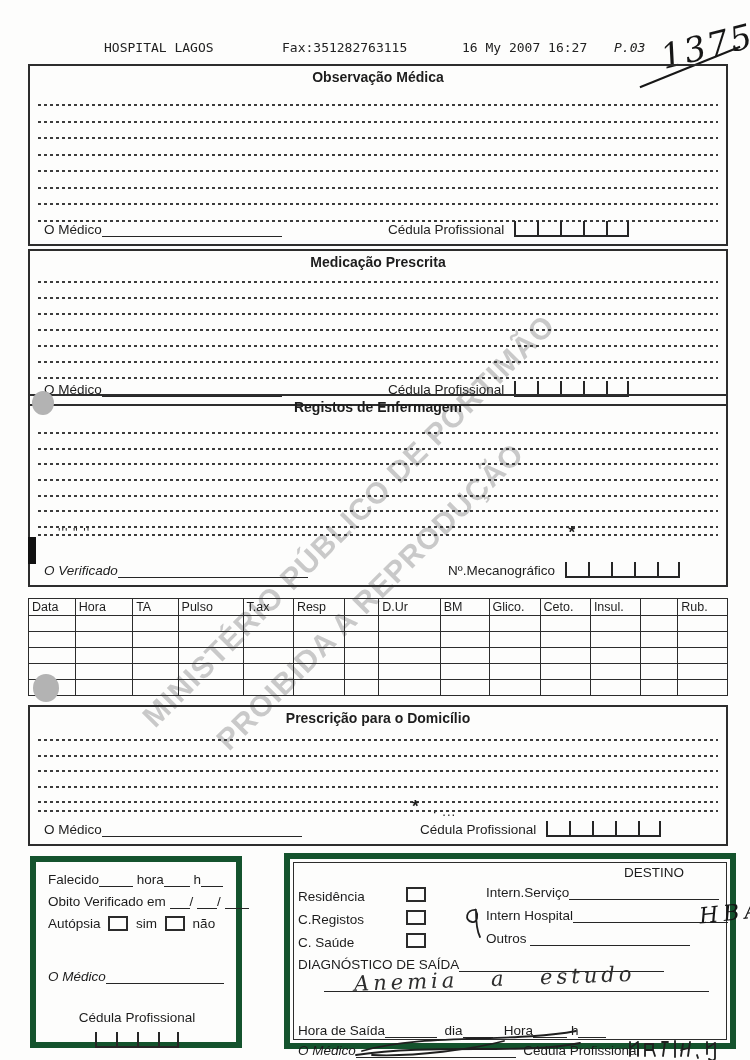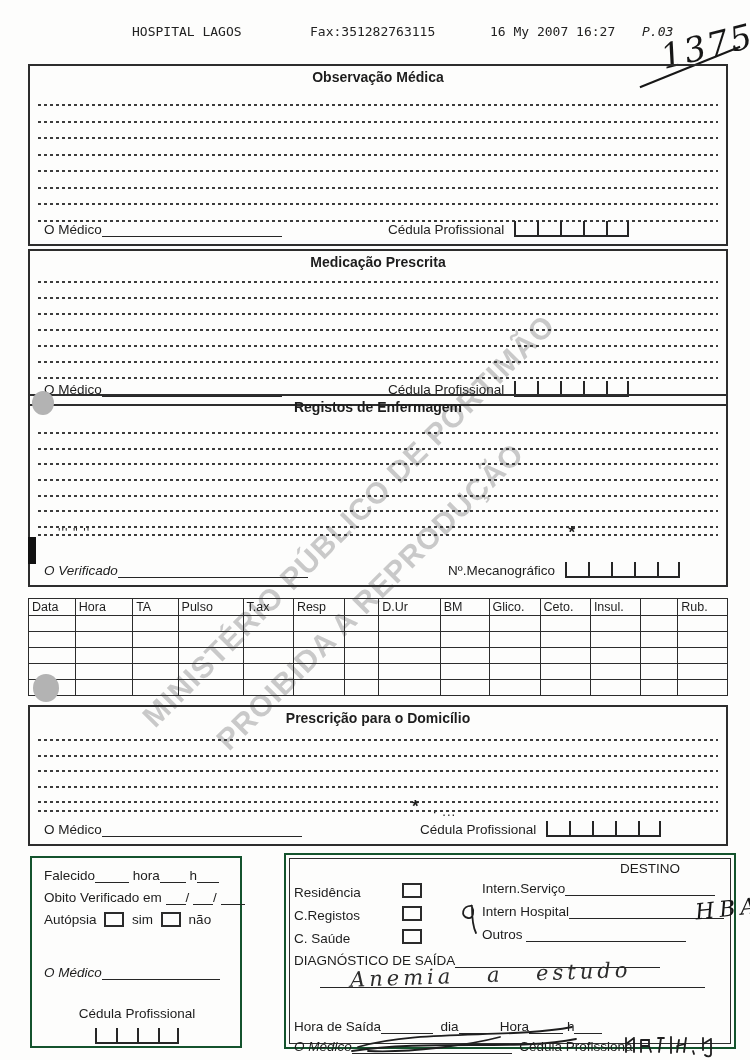--- a/index.html
+++ b/index.html
@@ -6,21 +6,21 @@
   #page{
     position:relative; width:750px; height:1060px; background:#fdfdfc;
     font-family:"Liberation Sans", sans-serif; color:#1d1d1d; overflow:hidden;
   }
   
   #faxline{
     position:absolute; top:24px; left:0; width:100%;
     font-family:"DejaVu Sans Mono", monospace; font-size:13px; color:#222;
     white-space:nowrap;
   }
-  #faxline .fh{position:absolute; top:0;margin-left:28px;}
+  #faxline .fh{position:absolute; top:16px;}
   .hw{ font-family:"DejaVu Serif", serif; font-style:italic; color:#161616;}
   #hw-pageno{
     position:absolute; top:26px; left:660px; font-size:34px; transform:rotate(-14deg);
     letter-spacing:2px;
   }
   #hw-pageno-stroke{
     position:absolute; top:66px; left:636px; width:108px; height:0;
     border-top:2.5px solid #171717; transform:rotate(-22deg);
   }
   
@@ -63,21 +63,21 @@
   #vitals th,#vitals td{
     border:1.7px solid #2c2c2c; font-size:12.5px; font-weight:normal;
     text-align:left; padding:0 3px; height:15px; background:transparent;
   }
   #vitals th{height:16px;}
   col.c1{width:6.7%} col.c2{width:8.2%} col.c3{width:6.5%} col.c4{width:9.3%}
   col.c5{width:7.2%} col.c6{width:7.3%} col.c7{width:4.9%} col.c8{width:8.8%}
   col.c9{width:7.0%} col.c10{width:7.3%} col.c11{width:7.2%} col.c12{width:7.2%}
   col.c13{width:5.3%} col.c14{width:7.1%}
   
-  .bbox{position:absolute; border:2px solid #14532d; box-sizing:border-box; z-index:2; font-size:13.5px;}
+  .bbox{position:absolute; border:6px solid #14532d; box-sizing:border-box; z-index:2; font-size:13.5px;}
   #deathbox{left:30px; top:856px; width:212px; height:192px; padding:10px 10px 8px 12px;}
   #deathbox .row{margin-bottom:7px; white-space:nowrap;}
   .cb{
     display:inline-block; width:20px; height:15px; box-sizing:border-box;
     border:2px solid #2b2b2b; vertical-align:middle; margin:0 4px 2px 4px; background:transparent;
   }
   #destbox-outer{left:284px; top:853px; width:452px; height:196px; padding:3px;}
   #destbox{position:relative; width:100%; height:100%; border:1.6px solid #2d2d2d; box-sizing:border-box; padding:6px 8px 4px 10px;}
   .abs{position:absolute; white-space:nowrap;}
   .bold{font-weight:normal;}

